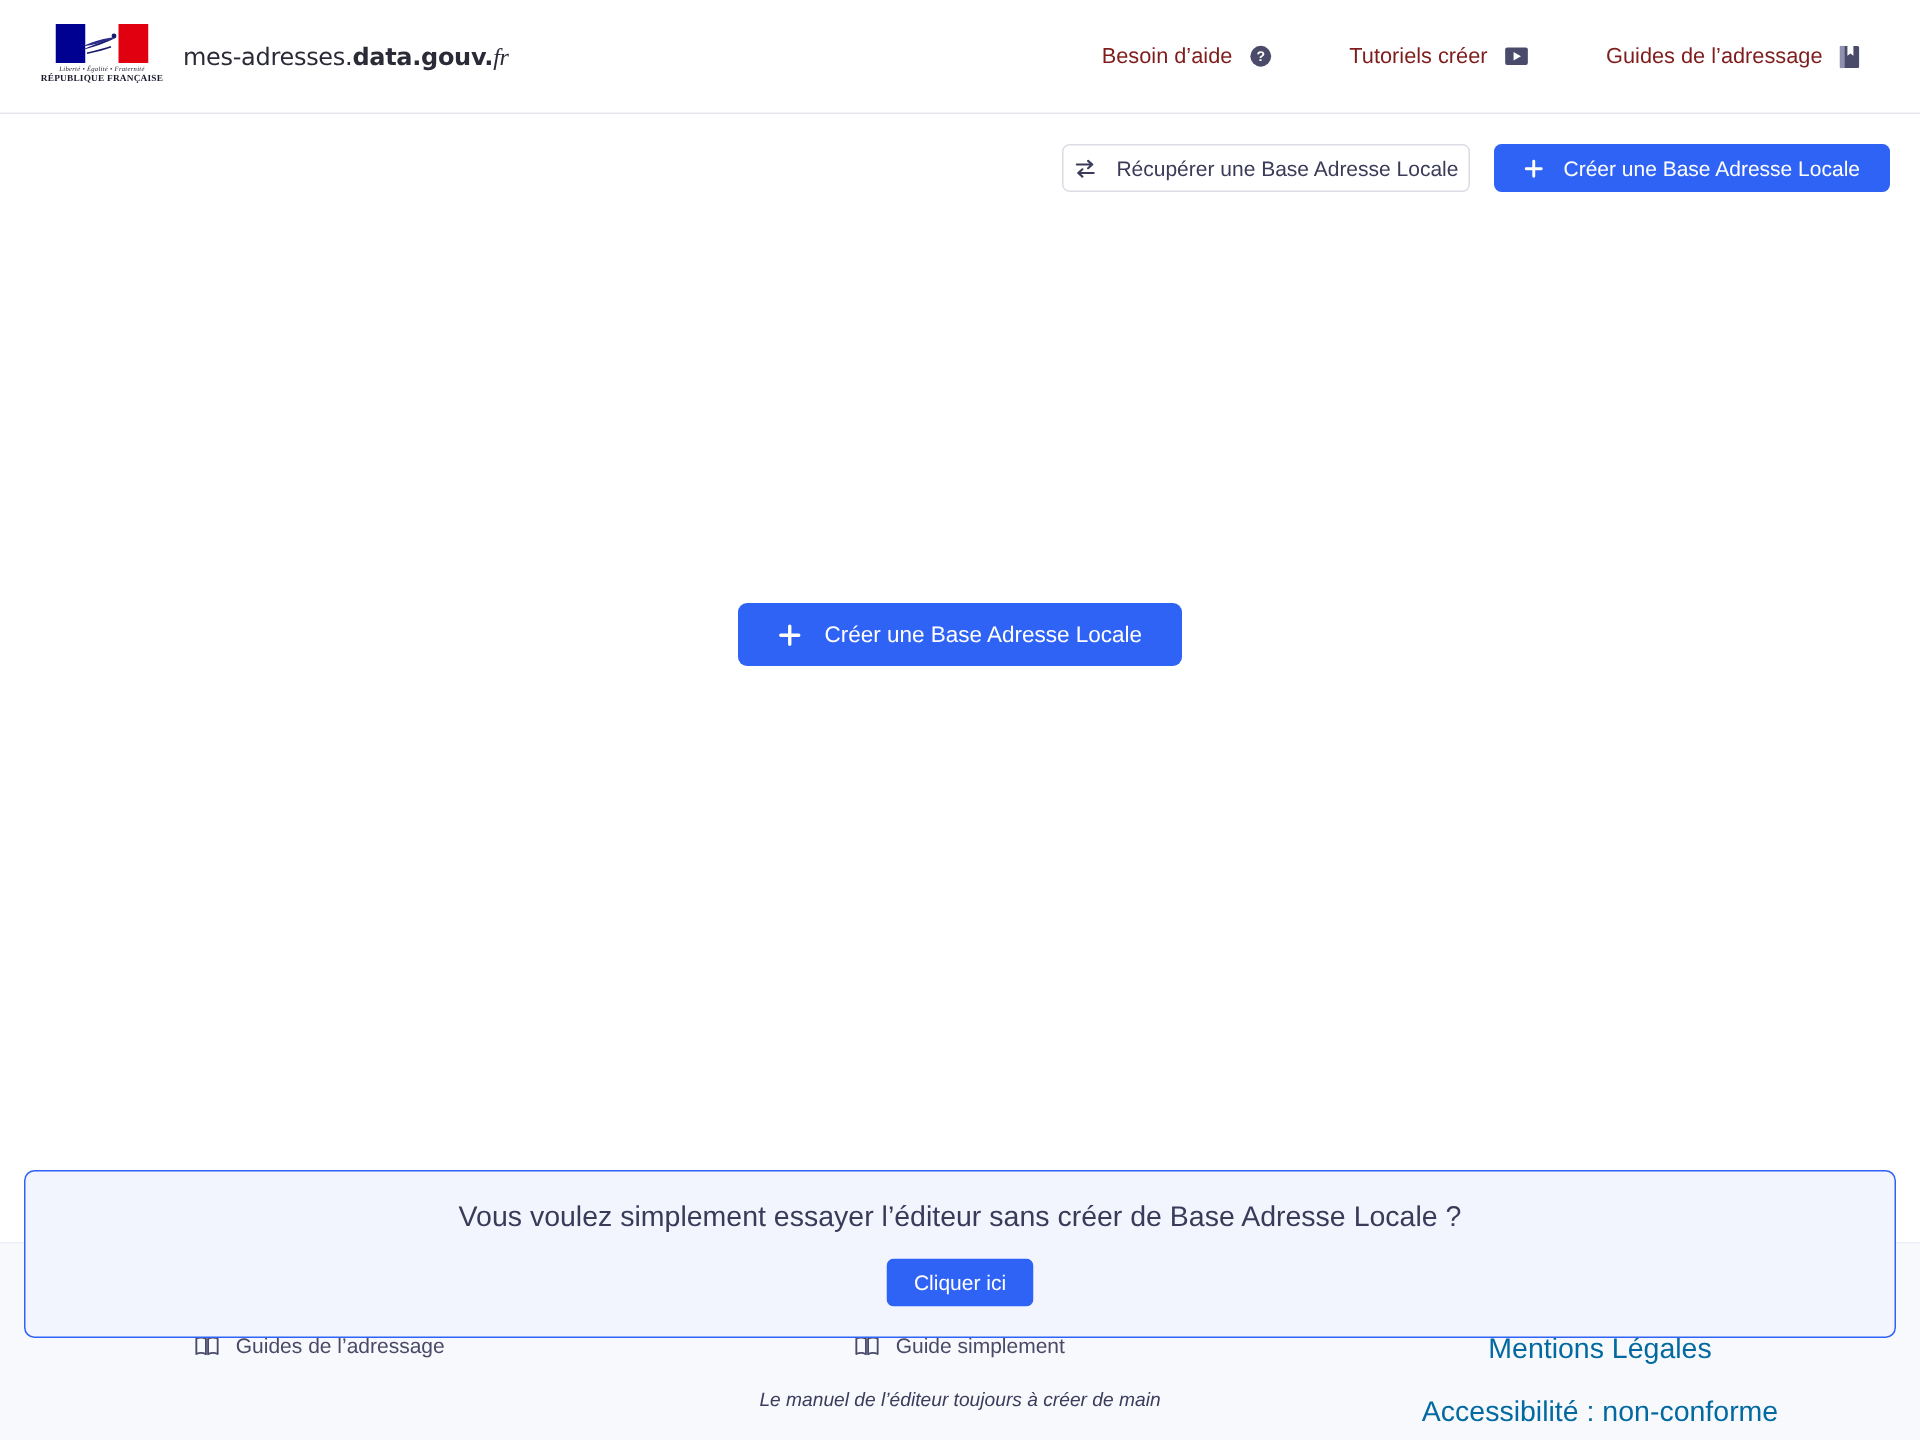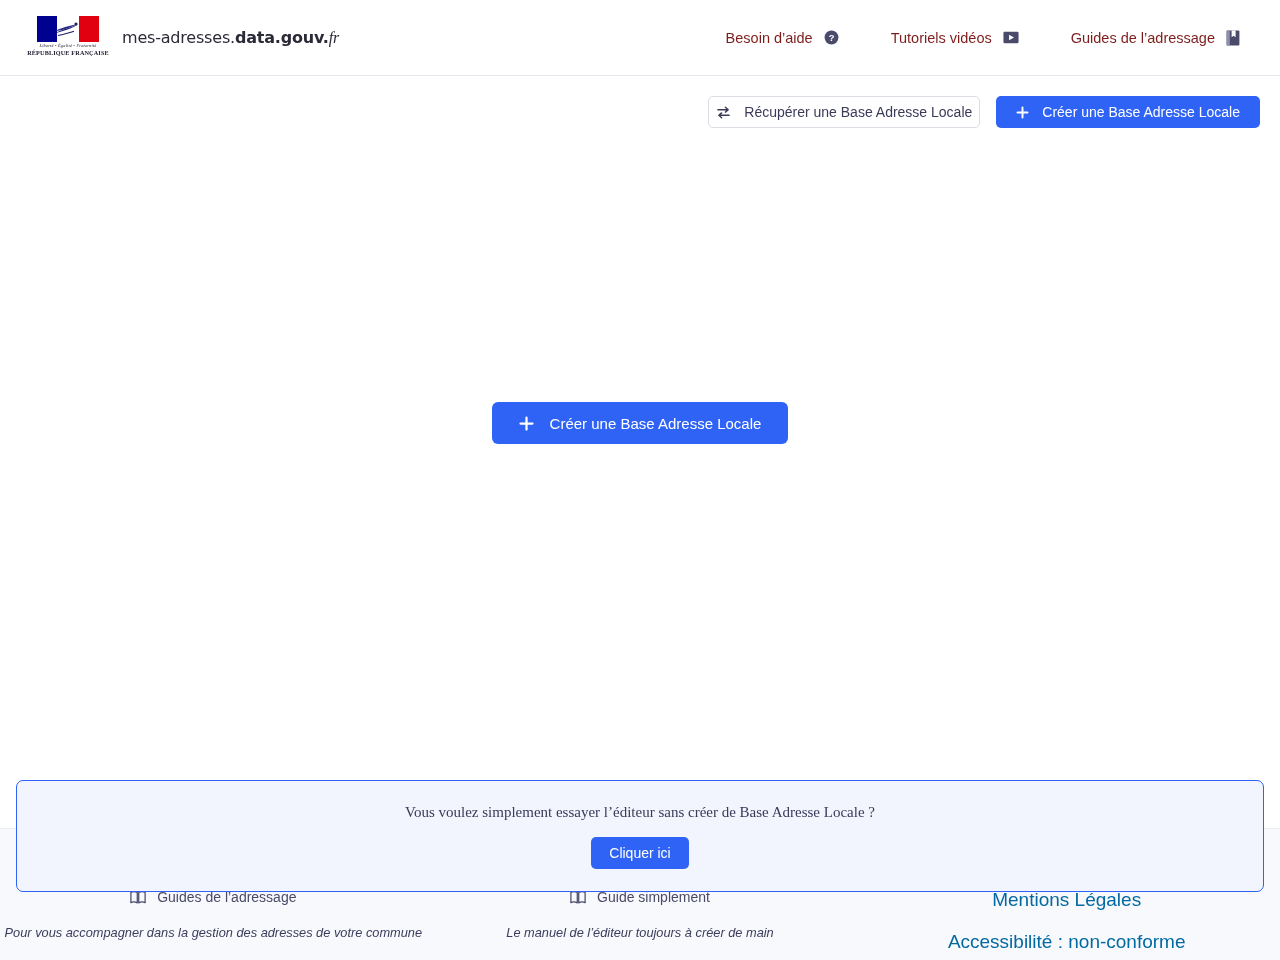--- a/index.html
+++ b/index.html
@@ -193,23 +193,22 @@
     background: #f2f5fe;
     border: 1.5px solid #2f63f6;
     border-radius: 7px;
     display: flex;
     flex-direction: column;
     align-items: center;
     justify-content: center;
     gap: 16px;
   }
   .trial-text {
-    font-size: 15px;
+    font-size: 19px;
     color: #3a3a59;
-    font-family: Liberation Serif, serif;
   }
 
   
   .footer {
     flex: 0 0 132px;
     background: #f8f9fd;
     border-top: 1px solid #eceef6;
     padding-top: 18px;
   }
   .footer-title {
@@ -289,21 +288,21 @@
         <span>Besoin d’aide</span>
         <span class="nav-icon">
           <svg width="15" height="15" viewBox="0 0 16 16">
             <circle cx="8" cy="8" r="7.4" fill="#4a4a6b"></circle>
             <text x="8" y="11.6" font-size="10" font-weight="bold" fill="#ffffff" text-anchor="middle" font-family="Liberation Sans, sans-serif">?</text>
           </svg>
         </span>
       </a>
 
       <a class="nav-link">
-        <span>Tutoriels vidéos</span>
+        <span>Tutoriels créer</span>
         <span class="nav-icon">
           <svg width="16" height="13" viewBox="0 0 18 14">
             <rect x="0.5" y="0.5" width="17" height="13" rx="1.5" fill="#4a4a6b"></rect>
             <path d="M6.8 3.8 L12.4 7 L6.8 10.2 Z" fill="#ffffff"></path>
           </svg>
         </span>
       </a>
 
       <a class="nav-link">
         <span>Guides de l’adressage</span>
@@ -371,21 +370,20 @@
       <div class="footer-col">
         <a class="footer-link">
           <span class="nav-icon">
             <svg width="16" height="15" viewBox="0 0 18 16">
               <path d="M1 2.2 C3.2 1.2 6 1.2 8.2 2.4 L8.2 14 C6 12.8 3.2 12.8 1 13.8 Z" fill="none" stroke="#4a4a6b" stroke-width="1.4" stroke-linejoin="round"></path>
               <path d="M17 2.2 C14.8 1.2 12 1.2 9.8 2.4 L9.8 14 C12 12.8 14.8 12.8 17 13.8 Z" fill="none" stroke="#4a4a6b" stroke-width="1.4" stroke-linejoin="round"></path>
             </svg>
           </span>
           <span>Guides de l’adressage</span>
         </a>
-        <div class="footer-note">Pour vous accompagner dans la gestion des adresses de votre commune</div>
       </div>
 
       <div class="footer-col">
         <a class="footer-link">
           <span class="nav-icon">
             <svg width="16" height="15" viewBox="0 0 18 16">
               <path d="M1 2.2 C3.2 1.2 6 1.2 8.2 2.4 L8.2 14 C6 12.8 3.2 12.8 1 13.8 Z" fill="none" stroke="#4a4a6b" stroke-width="1.4" stroke-linejoin="round"></path>
               <path d="M17 2.2 C14.8 1.2 12 1.2 9.8 2.4 L9.8 14 C12 12.8 14.8 12.8 17 13.8 Z" fill="none" stroke="#4a4a6b" stroke-width="1.4" stroke-linejoin="round"></path>
             </svg>
           </span>

